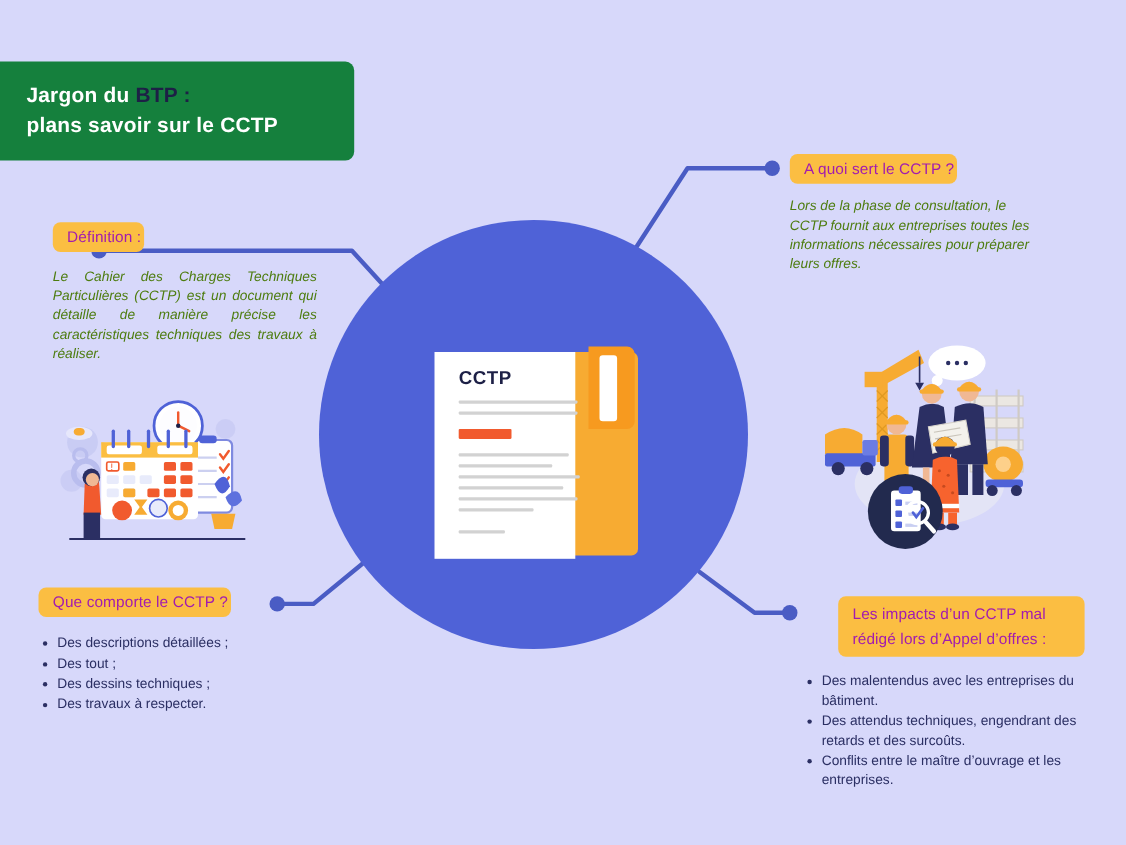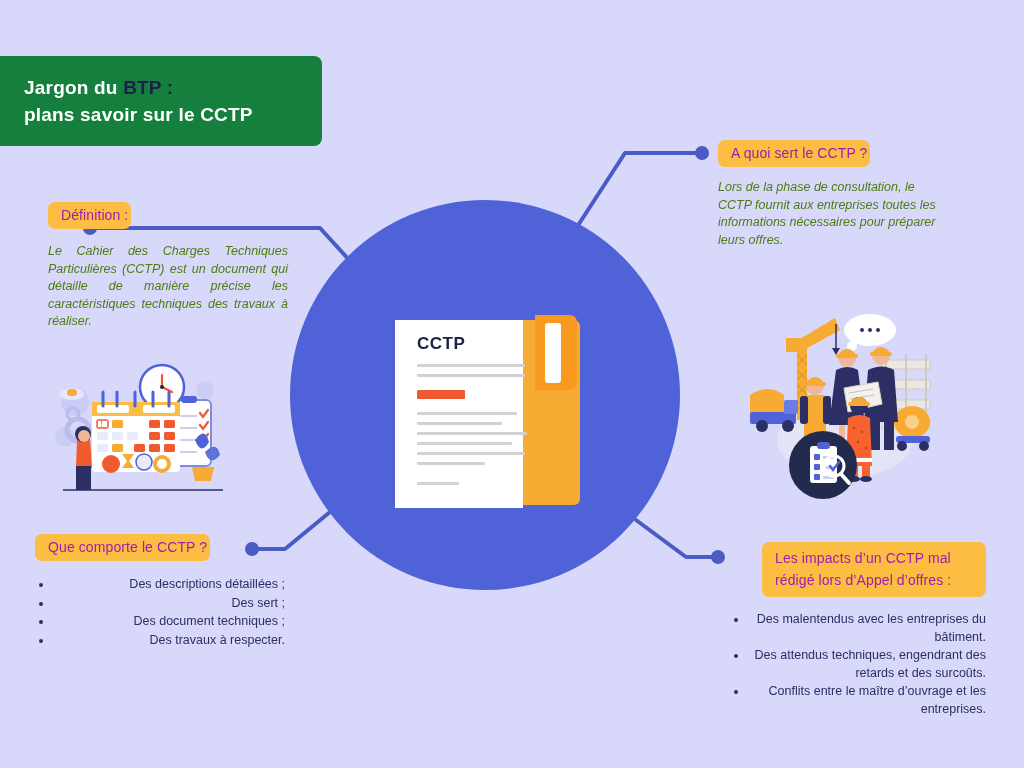--- a/index.html
+++ b/index.html
@@ -67,21 +67,21 @@
     box-sizing:border-box;
   }
   .pill.wide{display:block;margin-left:32px;}
 
   
   .body-text{
     color:#4d7c0f;font-size:12.5px;line-height:17.5px;font-style:italic;
   }
   .body-text.justify{text-align:justify;}
 
-  ul.bullets{margin:0;padding:0 0 0 17px;list-style:none;text-align:right;}
+  ul.bullets{margin:0;padding:0 0 0 17px;list-style:none;}
   ul.bullets li{
     position:relative;color:#2b2f63;font-size:12.5px;line-height:17.5px;
     margin-bottom:1px;
   }
   ul.bullets li::before{
     content:"";position:absolute;left:-13px;top:7px;
     width:4px;height:4px;border-radius:50%;background:#2b2f63;
   }
 
   
@@ -156,22 +156,22 @@
 
   <div id="panel-usage">
     <span class="pill">A quoi sert le CCTP ?</span>
     <div class="body-text">Lors de la phase de consultation, le CCTP fournit aux entreprises toutes les informations nécessaires pour préparer leurs offres.</div>
   </div>
 
   <div id="panel-contains">
     <span class="pill">Que comporte le CCTP ?</span>
     <ul class="bullets">
       <li>Des descriptions détaillées ;</li>
-      <li>Des sert ;</li>
-      <li>Des document techniques ;</li>
+      <li>Des tout ;</li>
+      <li>Des dessins techniques ;</li>
       <li>Des travaux à respecter.</li>
     </ul>
   </div>
 
   <div id="panel-impacts">
     <span class="pill wide">Les impacts d’un CCTP mal rédigé lors d’Appel d’offres :</span>
     <ul class="bullets">
       <li>Des malentendus avec les entreprises du bâtiment.</li>
       <li>Des attendus techniques, engendrant des retards et des surcoûts.</li>
       <li>Conflits entre le maître d’ouvrage et les entreprises.</li>

